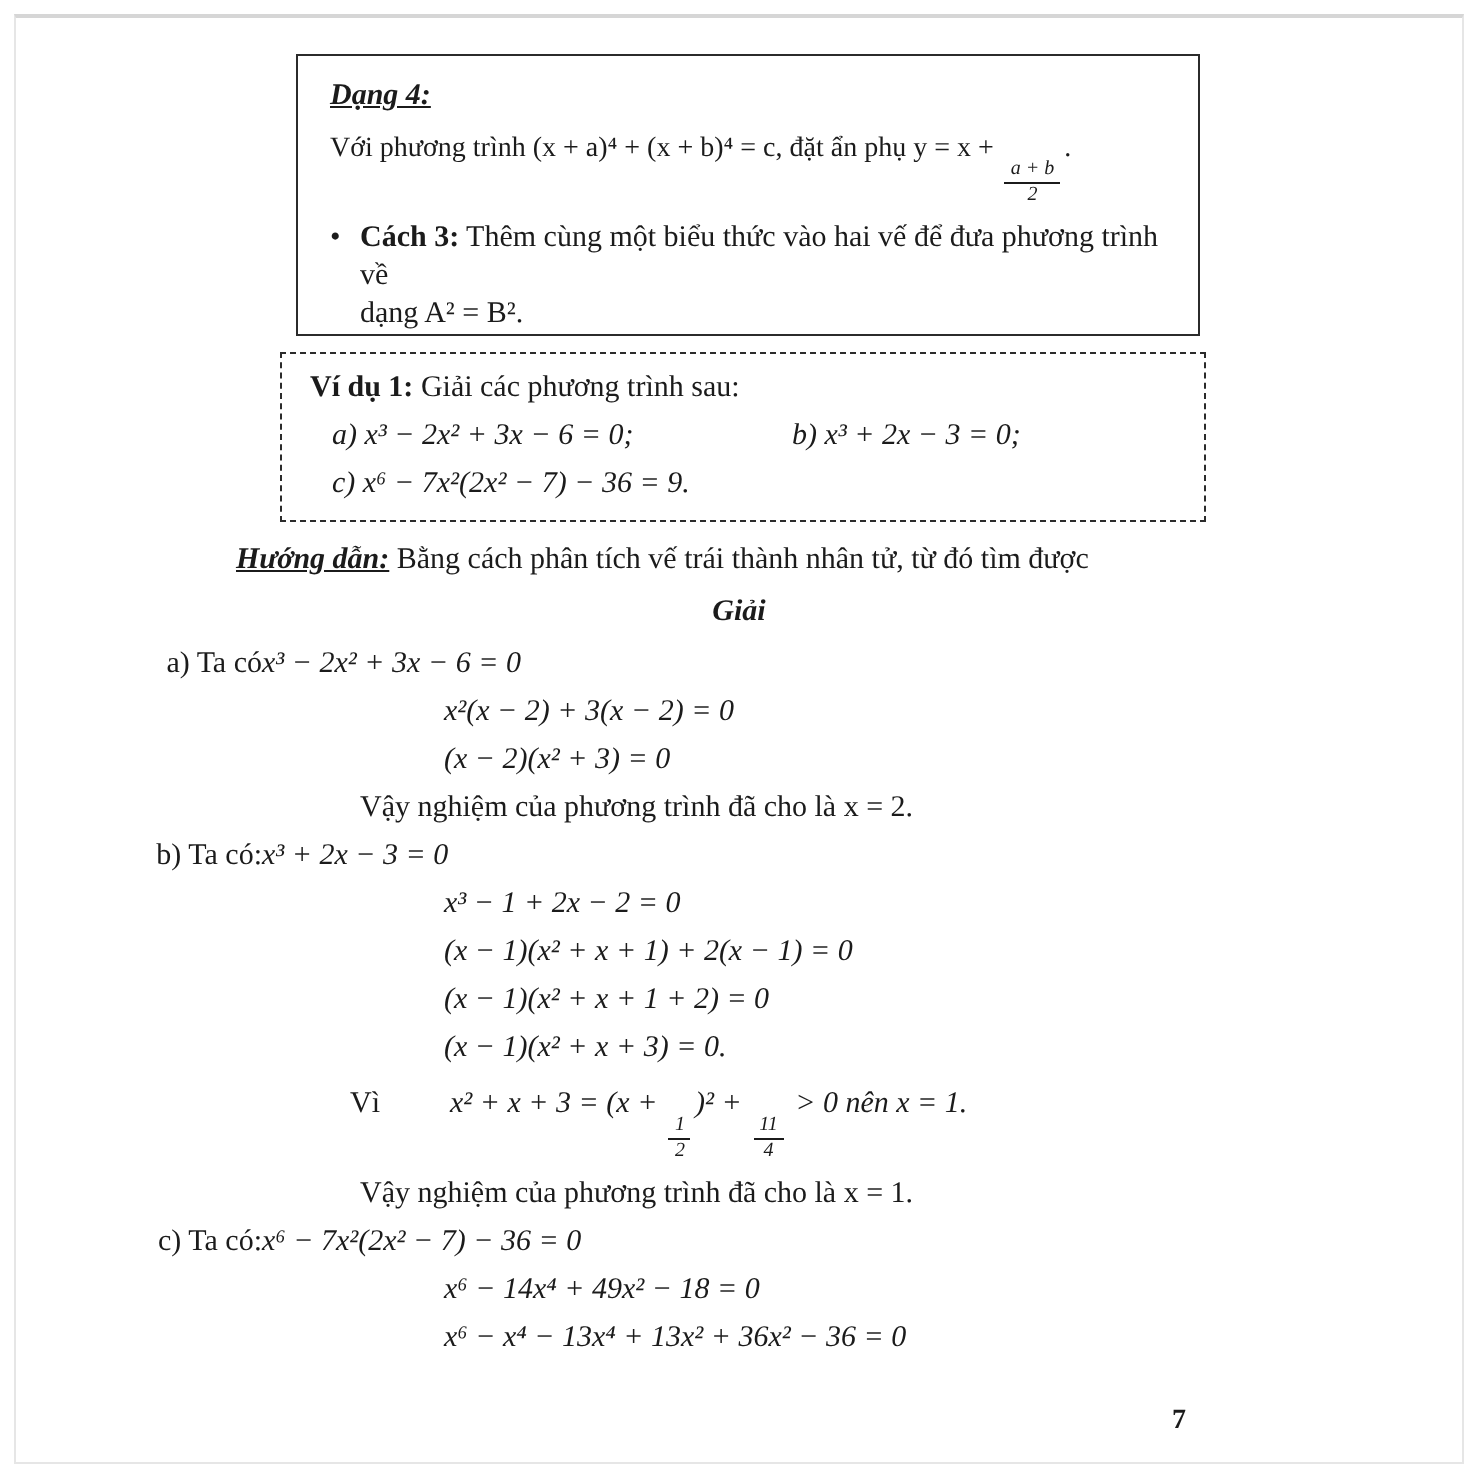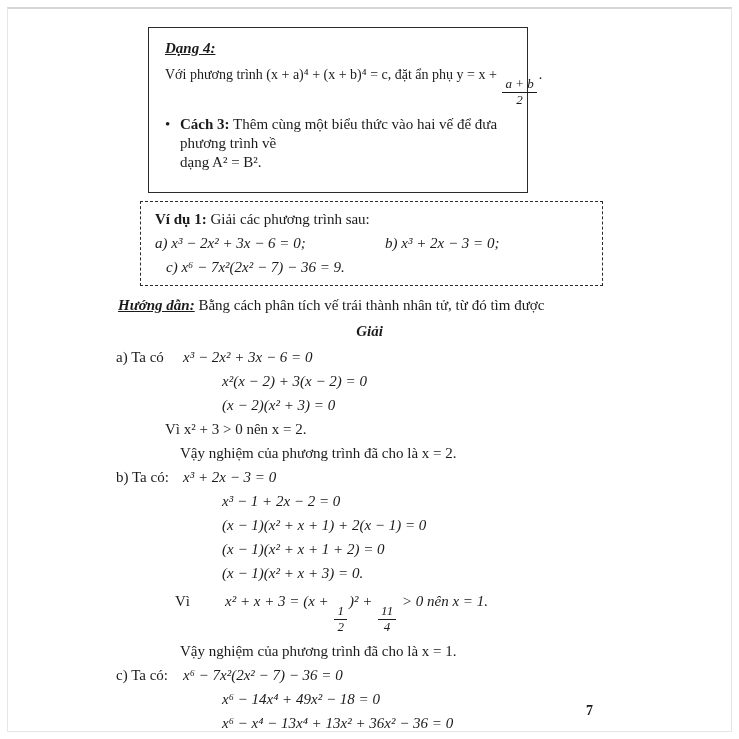--- a/index.html
+++ b/index.html
@@ -17,53 +17,53 @@
     position: absolute; inset: 7px;
     border: 1px solid #e6e6e6;
     border-top: 2px solid #d6d6d6;
     pointer-events: none;
   }
   .biu { font-weight: bold; font-style: italic; text-decoration: underline; }
   .b   { font-weight: bold; }
   .math { font-style: italic; }
   .frac {
     display: inline-flex; flex-direction: column; align-items: center;
-    vertical-align: -9px; font-size: 13px; line-height: 1.15;
+    vertical-align: -9px; font-size: 10px; line-height: 1.15;
     margin: 0 2px; font-style: italic;
   }
   .frac .num { border-bottom: 1px solid #1b1b1b; padding: 0 3px; }
   .frac .den { padding: 0 3px; }
 
   .box1 {
-    margin: 27px 0 0 148px; width: 380px;
+    margin: 27px 0 0 148px; width: 452px;
     border: 1.5px solid #2b2b2b;
-    padding: 10px 16px 20px 16px;
+    padding: 10px 16px 0 16px;
   }
   .box1 .heading { line-height: 20px; }
   .box1 .formula { margin-top: 5px; line-height: 24px; font-size: 14px; white-space: nowrap; }
   .box1 .bullet-row { display: flex; margin-top: 7px; line-height: 19px; }
   .box1 .bullet-mark { width: 15px; flex-shrink: 0; }
 
   .box2 {
     margin: 8px 0 0 140px; width: 463px;
     border: 1.5px dashed #2b2b2b;
     padding: 7px 14px;
   }
   .box2 .intro { line-height: 21px; }
   .box2 .ab-row { display: flex; margin-top: 3px; line-height: 21px; }
-  .box2 .eq-a { width: 230px; flex-shrink: 0; }
+  .box2 .eq-a { margin-left: 11px; width: 230px; flex-shrink: 0; }
   .box2 .eq-c { margin-left: 11px; margin-top: 3px; line-height: 21px; }
 
   .guide { margin: 9px 0 0 118px; width: 512px; line-height: 21px; }
   .guide .line2 { margin-left: 37px; }
 
   .giai { margin-top: 5px; text-align: center; font-weight: bold; font-style: italic; line-height: 21px; }
 
   .sol { margin-top: 3px; }
-  .sol-row { display: flex; margin-left: 116px; line-height: 24px; }
+  .sol-row { display: flex; margin-left: 64px; line-height: 24px; text-align: right; }
   .sol-lbl { width: 67px; flex-shrink: 0; }
   .eq  { margin-left: 222px; line-height: 24px; }
   .vi-a { margin-left: 165px; line-height: 24px; }
   .vay  { margin-left: 180px; line-height: 24px; }
   .vi-b { display: flex; margin-left: 175px; line-height: 24px; align-items: baseline; padding: 4px 0; }
   .vi-b .vi-lbl { width: 50px; flex-shrink: 0; }
 
   .pagenum { position: absolute; right: 146px; bottom: 20px; font-weight: bold; font-size: 14px; }
 </style>
 </head>
@@ -110,21 +110,20 @@
 <div class="giai">Giải</div>
 
 <div class="sol">
 
   <div class="sol-row">
     <span class="sol-lbl">a) Ta có</span>
     <span class="math">x³ − 2x² + 3x − 6 = 0</span>
   </div>
   <div class="eq math">x²(x − 2) + 3(x − 2) = 0</div>
   <div class="eq math">(x − 2)(x² + 3) = 0</div>
-  <div class="vi-a">Vì x² + 3 &gt; 0 nên x = 2.</div>
   <div class="vay">Vậy nghiệm của phương trình đã cho là x = 2.</div>
 
   <div class="sol-row">
     <span class="sol-lbl">b) Ta có:</span>
     <span class="math">x³ + 2x − 3 = 0</span>
   </div>
   <div class="eq math">x³ − 1 + 2x − 2 = 0</div>
   <div class="eq math">(x − 1)(x² + x + 1) + 2(x − 1) = 0</div>
   <div class="eq math">(x − 1)(x² + x + 1 + 2) = 0</div>
   <div class="eq math">(x − 1)(x² + x + 3) = 0.</div>

